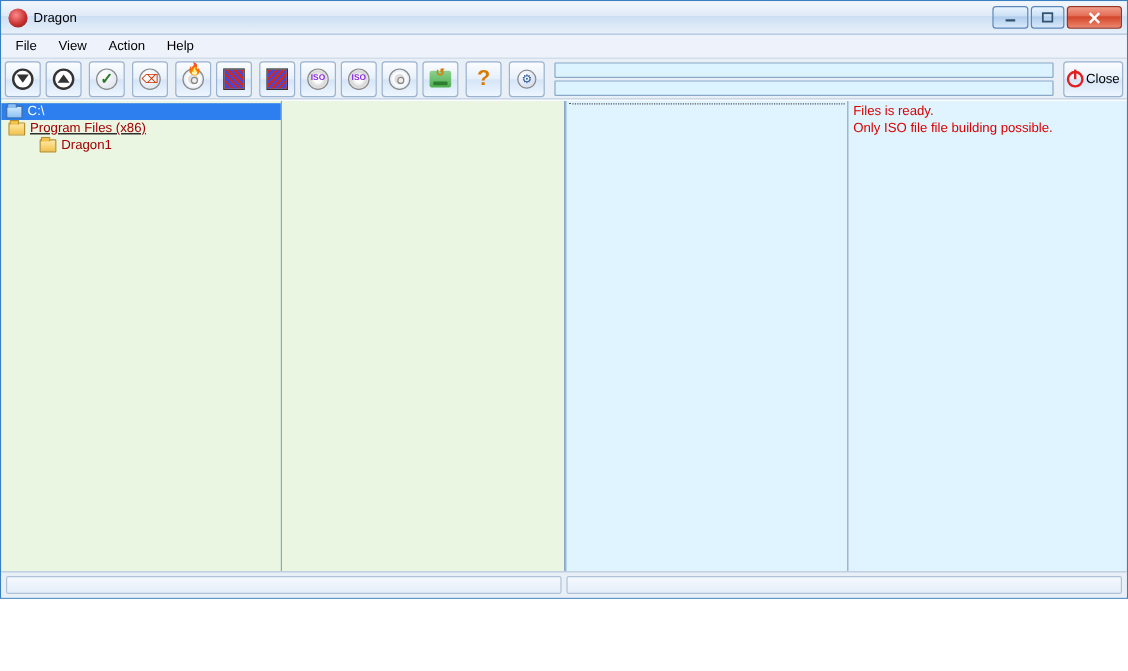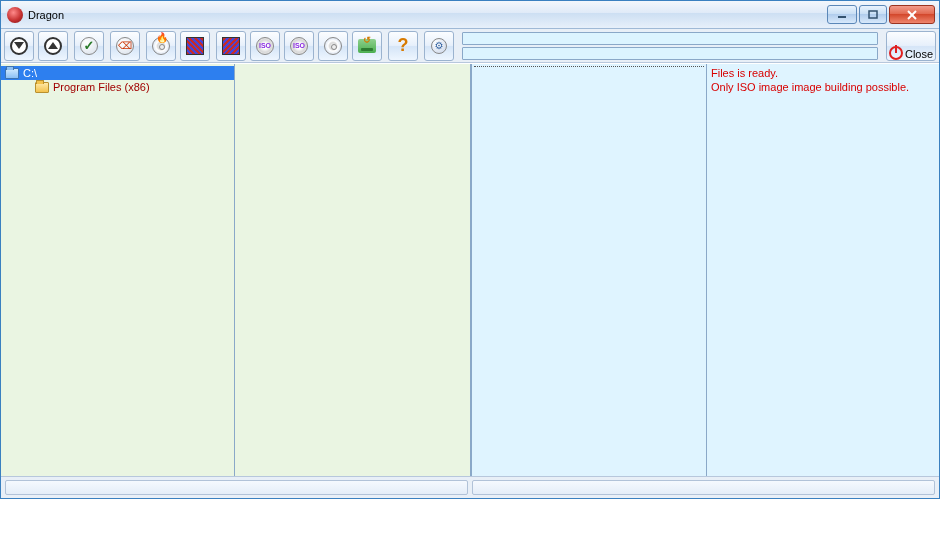--- a/index.html
+++ b/index.html
@@ -17,39 +17,39 @@
 
 .menubar { height:20px; background:#eef3fb; border-bottom:1px solid #c8d4e4; display:flex; align-items:center; padding:0 4px; gap:2px; }
 .menubar .menu-item { padding:2px 7px; border:1px solid transparent; border-radius:2px; }
 
 .toolbar { height:34px; display:flex; align-items:center; gap:4px; padding:2px 3px; background:#e8eff7; border-bottom:1px solid #b7c7dc; }
 .tool-btn { width:30px; height:30px; border:1px solid #9bb3cf; border-radius:3px; background: linear-gradient(#fbfdff,#e7f0fb 48%,#d5e5f7 52%,#eef6ff); display:flex; align-items:center; justify-content:center; flex-shrink:0; }
 .tool-btn.sep { margin-left:2px; }
 .status-fields { flex:1; display:flex; flex-direction:column; gap:2px; margin-left:4px; }
 .status-field { height:13px; background:#dcf4ff; border:1px solid #8aa8c8; border-radius:1px; }
 
-.close-btn { width:50px; height:30px; border:1px solid #9bb3cf; border-radius:3px; background: linear-gradient(#fbfdff,#e7f0fb 48%,#d5e5f7 52%,#eef6ff); display:flex; align-items:flex-end; justify-content:center; gap:2px; color:#000; margin-left:4px; }
+.close-btn { width:50px; height:30px; border:1px solid #9bb3cf; border-radius:3px; background: linear-gradient(#fbfdff,#e7f0fb 48%,#d5e5f7 52%,#eef6ff); display:flex; align-items:center; justify-content:center; gap:2px; color:#000; margin-left:4px; }
 .close-btn .power { width:14px;height:14px;border:2px solid #e02020;border-radius:50%;position:relative; }
 .close-btn .power::after { content:""; position:absolute; left:4px; top:-3px; width:2px; height:8px; background:#e02020; }
 
 .content { flex:1; display:flex; overflow:hidden; border-top:1px solid #fff; }
 .pane { display:flex; flex-direction:column; border-right:1px solid #8aa8c8; }
 .pane.tree { width:234px; background:#eaf5e2; padding:2px 0; }
 .pane.list1 { width:236px; background:#eaf5e2; }
 .pane.list2 { flex:0 0 236px; background:#dff4ff; border-left:1px solid #8aa8c8; position:relative; }
 .pane.list2::before { content:""; position:absolute; left:2px; right:2px; top:2px; height:0; border-top:1px dotted #555; }
 .pane.msg { flex:1 1 auto; background:#dff4ff; padding:2px 4px; border-right:none; }
 
 .tree-row { display:flex; align-items:center; padding:1px 4px; gap:4px; white-space:nowrap; }
 .tree-row.selected { background:#2d7fef; color:#fff; }
 .tree-row .fld-icon { width:14px;height:11px; background:linear-gradient(#ffe9a6,#f3c24d); border:1px solid #b9902e; border-radius:1px; position:relative; flex-shrink:0; }
 .tree-row .fld-icon::before { content:""; position:absolute; left:0; top:-3px; width:6px; height:3px; background:#f3c24d; border:1px solid #b9902e; border-bottom:none; border-radius:1px 1px 0 0; }
 .tree-row.selected .fld-icon { background:linear-gradient(#cfe9ff,#8bc0f5); border-color:#3d73b0; }
 .tree-row.selected .fld-icon::before { background:#8bc0f5; border-color:#3d73b0; }
-.indent-1 { padding-left:34px; }
+.indent-1 { padding-left:6px;text-decoration:underline; }
 .indent-2 { padding-left:32px; }
 .tree-row .label { color:#a00000; }
 .tree-row.selected .label { color:#fff; }
 
 .msg-line { color:#d80000; line-height:14px; }
 
 .statusbar { height:22px; display:flex; gap:4px; padding:3px 4px; background:#e8eff7; border-top:1px solid #b7c7dc; }
 .status-cell { flex:1; border:1px solid #b1c2d8; background:linear-gradient(#f5f9fe,#e4edf8); border-radius:2px; }
 
 .ico-arrow-down,.ico-arrow-up { width:18px;height:18px;border:2px solid #333;border-radius:50%;display:flex;align-items:center;justify-content:center;background:#fff; }
@@ -94,20 +94,26 @@
       </div>
       <div class="win-btn close">
         <svg width="12" height="10">
             <line x1="2" y1="1" x2="10" y2="9" stroke="#fff" stroke-width="2"></line>
             <line x1="10" y1="1" x2="2" y2="9" stroke="#fff" stroke-width="2"></line>
           </svg>
       </div>
     </div>
   </div>
 
+  <div class="menubar">
+    <div class="menu-item">File</div>
+    <div class="menu-item">View</div>
+    <div class="menu-item">Action</div>
+    <div class="menu-item">Help</div>
+  </div>
 
   <div class="toolbar">
     <div class="tool-btn">
         <div class="ico-arrow-down"></div>
       </div>
     <div class="tool-btn">
         <div class="ico-arrow-up"></div>
       </div>
     <div class="tool-btn sep">
         <div class="ico-check"></div>
@@ -155,26 +161,30 @@
   <div class="content">
     <div class="pane tree" id="tree">
         <div class="tree-row indent-0 selected">
           <div class="fld-icon"></div>
           <span class="label">C:\</span>
         </div>
         <div class="tree-row indent-1">
           <div class="fld-icon"></div>
           <span class="label">Program Files (x86)</span>
         </div>
+        <div class="tree-row indent-2">
+          <div class="fld-icon"></div>
+          <span class="label">Dragon1</span>
+        </div>
       </div>
     <div class="pane list1"></div>
     <div class="pane list2"></div>
     <div class="pane msg" id="msgs">
         <div class="msg-line">Files is ready.</div>
-        <div class="msg-line">Only ISO image image building possible.</div>
+        <div class="msg-line">Only ISO file file building possible.</div>
       </div>
   </div>
 
   <div class="statusbar">
     <div class="status-cell"></div>
     <div class="status-cell"></div>
   </div>
 
 </div>
 

